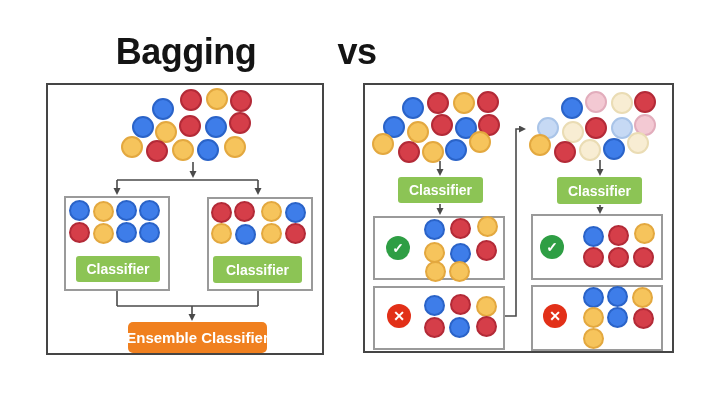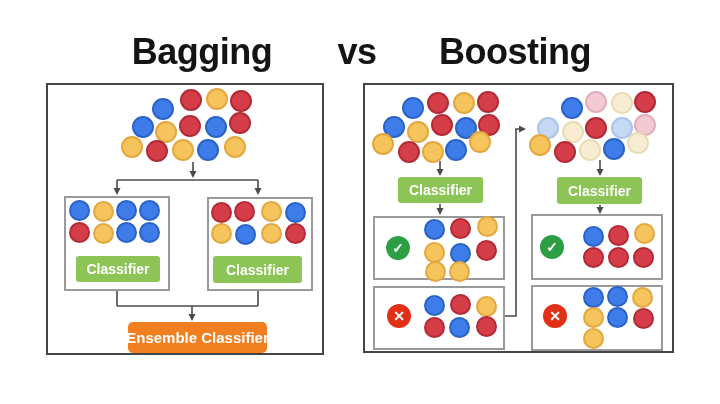--- a/index.html
+++ b/index.html
@@ -33,23 +33,22 @@
   }
   .badge.check{background:#2E9E44;}
   .badge.cross{background:#E23018;}
   svg.connectors{position:absolute;left:0;top:0;pointer-events:none;}
 </style>
 </head>
 <body>
 
 <div class="stage">
 
-  <div class="title" style="left:202px;">Bagging</div>
+  <div class="title" style="left:186px;">Bagging</div>
   <div class="title" style="left:357px;">vs</div>
-  <div class="title" style="left:515px;">Boosting</div>
 
   <div class="panel" style="left:46px;top:83px;width:278px;height:272px;"></div>
 
   <div class="panel" style="left:363px;top:83px;width:311px;height:270px;"></div>
 
   <div class="subbox" style="left:64px;top:196px;width:106px;height:95px;"></div>
   <div class="subbox" style="left:207px;top:197px;width:106px;height:94px;"></div>
 
   <div class="subbox" style="left:373px;top:216px;width:132px;height:64px;"></div>
   <div class="subbox" style="left:373px;top:286px;width:132px;height:64px;"></div>

